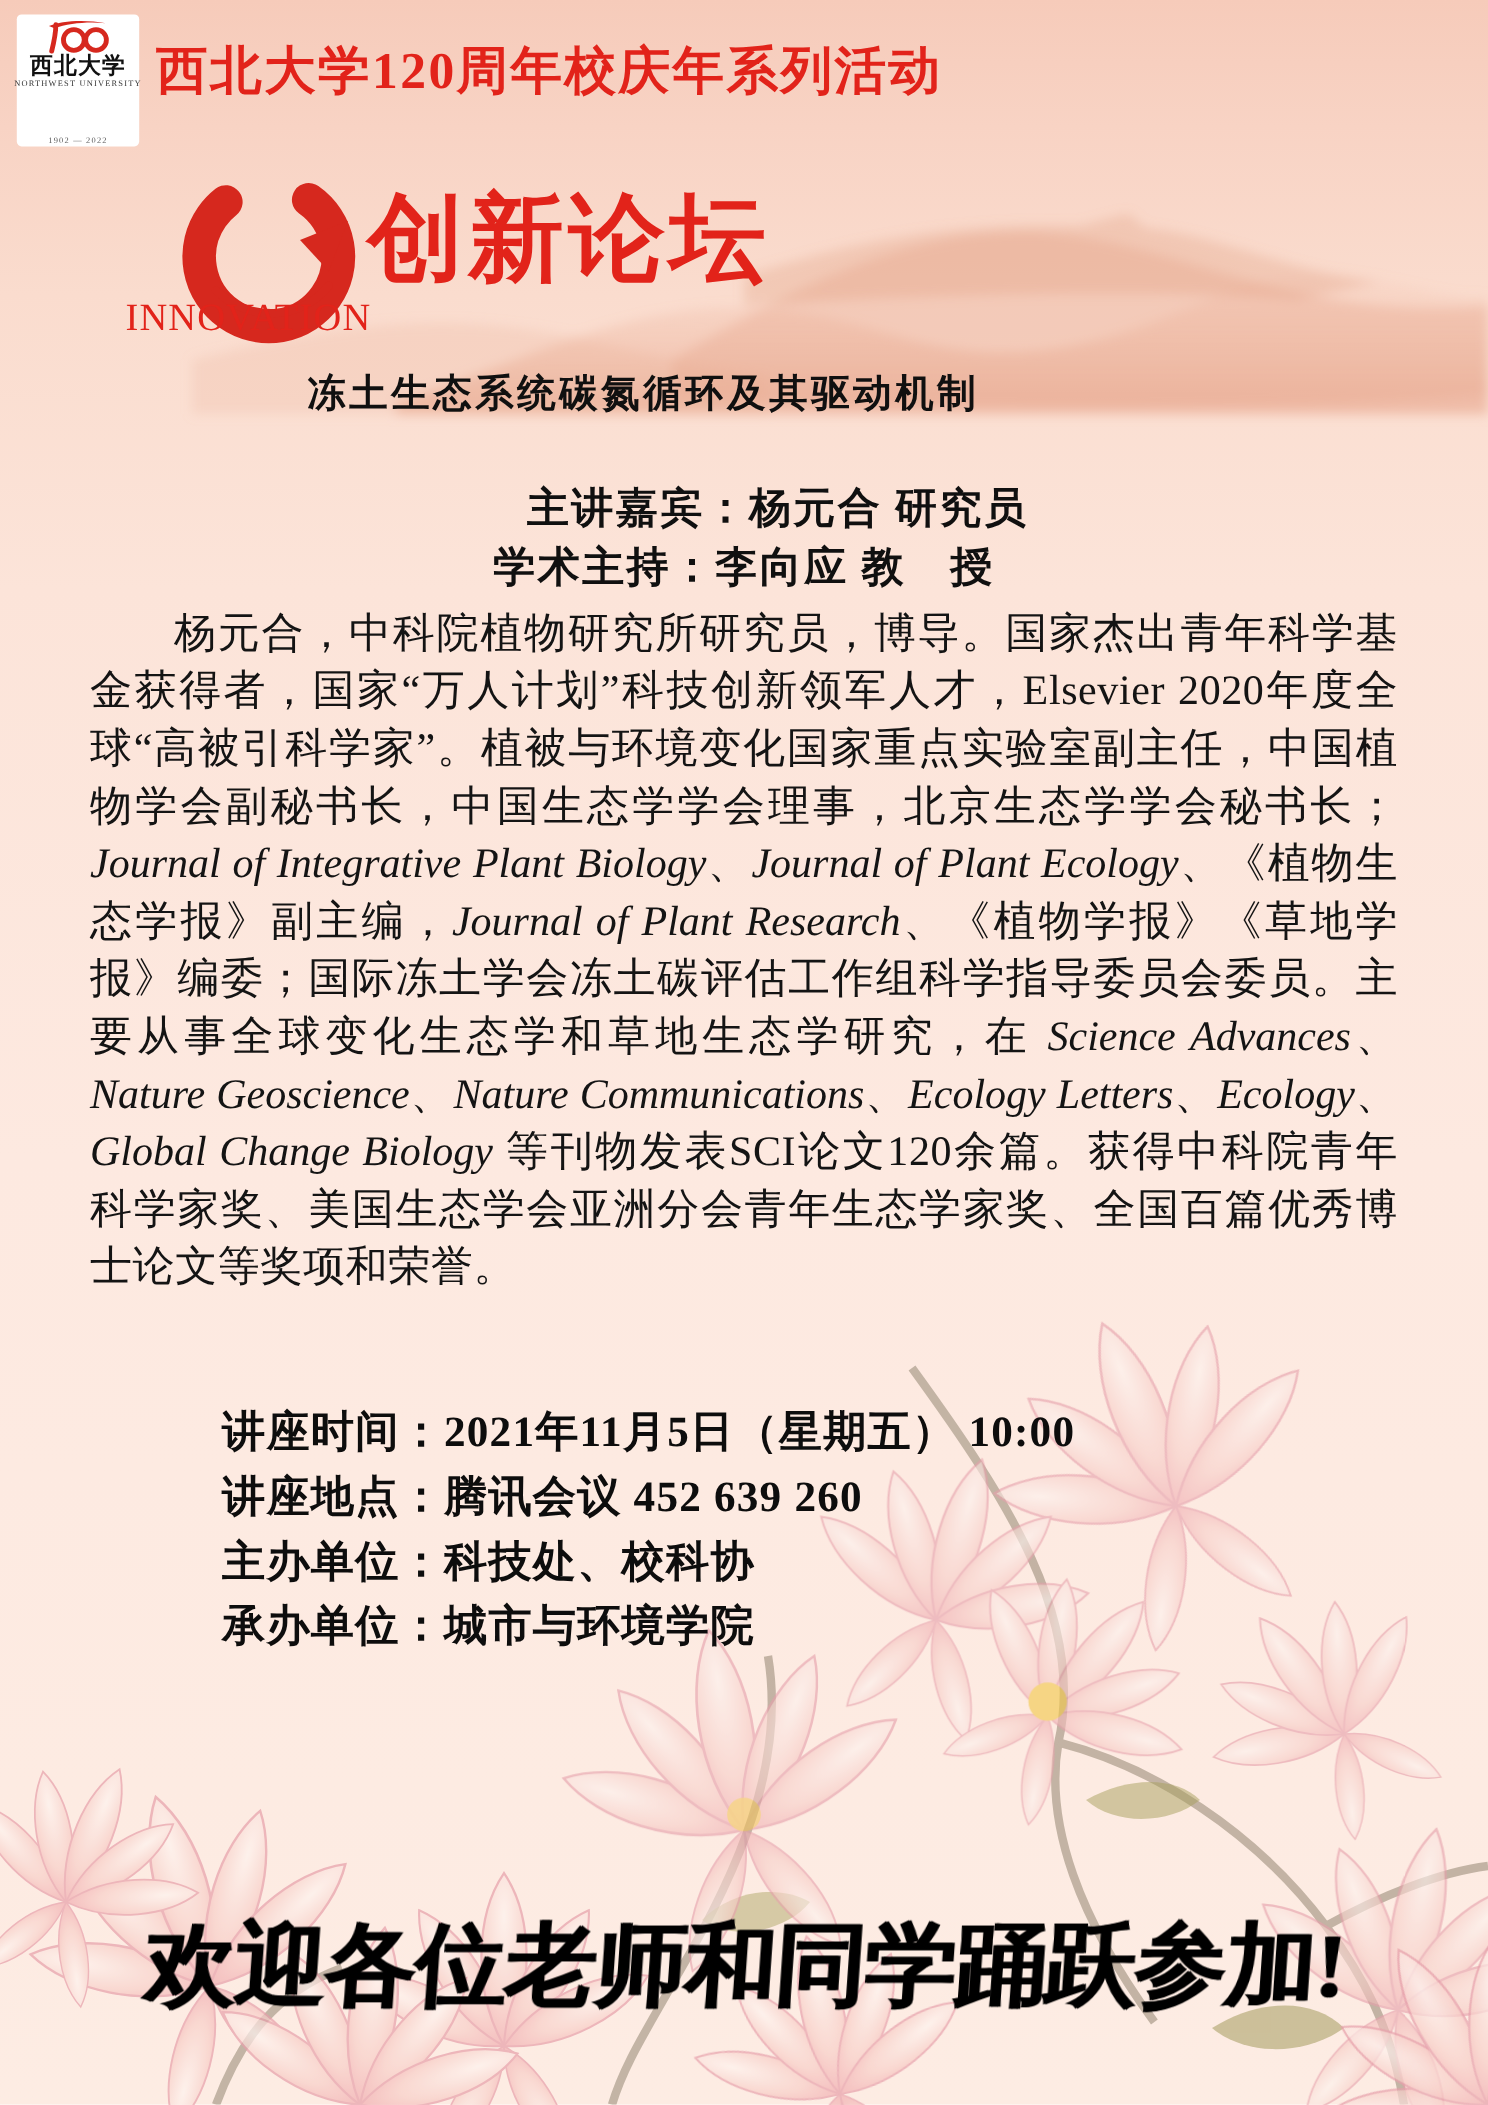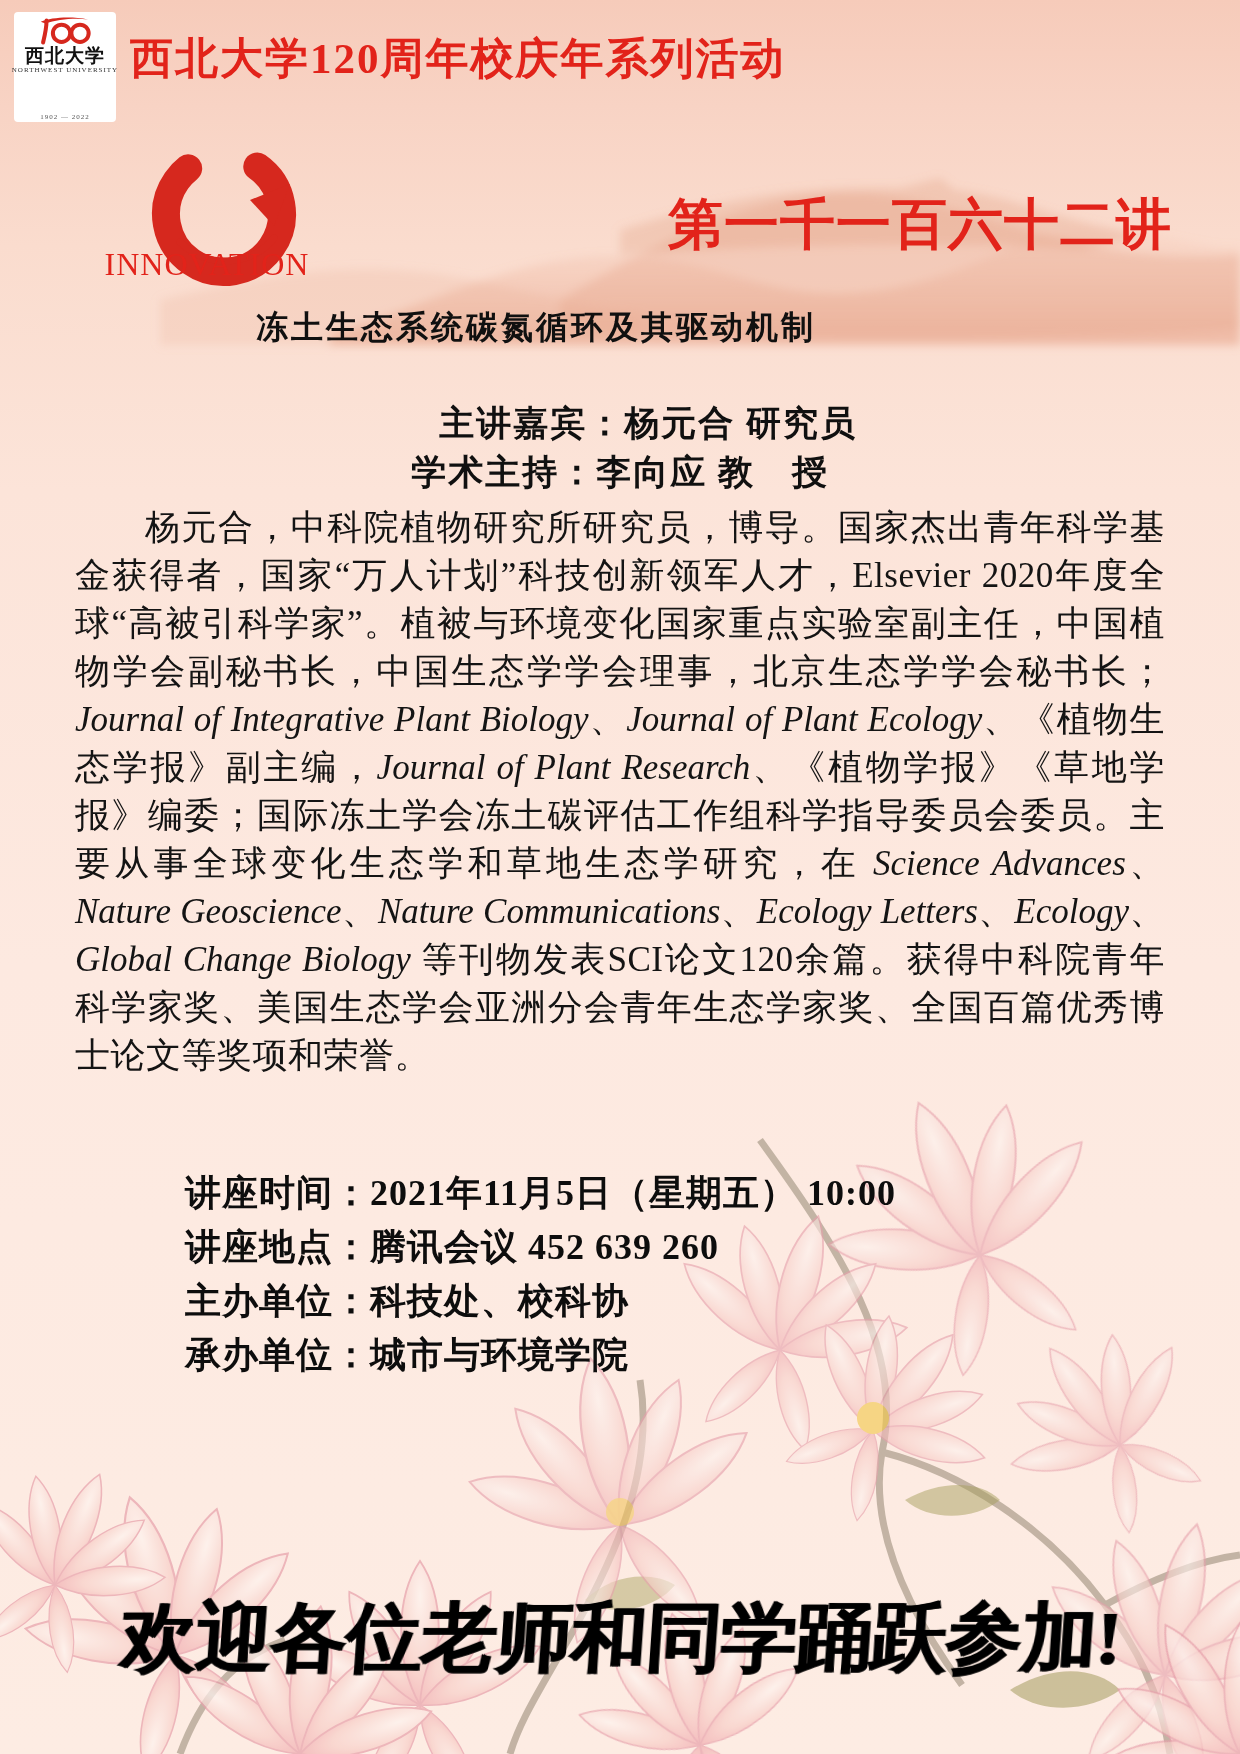--- a/index.html
+++ b/index.html
@@ -175,21 +175,21 @@
   </div>
 
   <div class="layer series-title">西北大学120周年校庆年系列活动</div>
 
   <svg class="layer innov-circle" viewBox="0 0 172 172">
     <circle cx="86" cy="88" r="58" fill="none" stroke="#d6281e" stroke-width="28" stroke-linecap="round" stroke-dasharray="290 80" transform="rotate(-55 86 88)"></circle>
     <path d="M112,74 L152,58 L136,100 Z" fill="#d6281e"></path>
     <path d="M42,116 C68,142 112,142 136,112" stroke="#d6281e" stroke-width="7" fill="none" stroke-linecap="round"></path>
   </svg>
   <div class="layer innov-word">INNOVATION</div>
-  <div class="layer forum-session">第一千一百六十二讲</div>
+  <div class="layer forum-title">创新论坛</div>
 
   <div class="layer lecture-title">冻土生态系统碳氮循环及其驱动机制</div>
 
   <div class="layer guest-line speaker"><span>主讲嘉宾：</span><span>杨元合</span><span> </span><span>研究员</span></div>
   <div class="layer guest-line host"><span>学术主持：</span><span>李向应</span><span> </span><span>教　授</span></div>
 
   <div class="layer bio"><span>杨元合，中科院植物研究所研究员，博导。国家杰出青年科学基金获得者，国家“万人计划”科技创新领军人才，Elsevier 2020年度全球“高被引科学家”。植被与环境变化国家重点实验室副主任，中国植物学会副秘书长，中国生态学学会理事，北京生态学学会秘书长；</span><em>Journal of Integrative Plant Biology</em><span>、</span><em>Journal of Plant Ecology</em><span>、《植物生态学报》副主编，</span><em>Journal of Plant Research</em><span>、《植物学报》《草地学报》编委；国际冻土学会冻土碳评估工作组科学指导委员会委员。主要从事全球变化生态学和草地生态学研究，在 </span><em>Science Advances</em><span>、</span><em>Nature Geoscience</em><span>、</span><em>Nature Communications</em><span>、</span><em>Ecology Letters</em><span>、</span><em>Ecology</em><span>、</span><em>Global Change Biology</em><span> 等刊物发表SCI论文120余篇。获得中科院青年科学家奖、美国生态学会亚洲分会青年生态学家奖、全国百篇优秀博士论文等奖项和荣誉。</span></div>
 
   <div class="layer details">
     <div class="row"><span>讲座时间：</span><span>2021年11月5日（星期五）  10:00</span></div>

